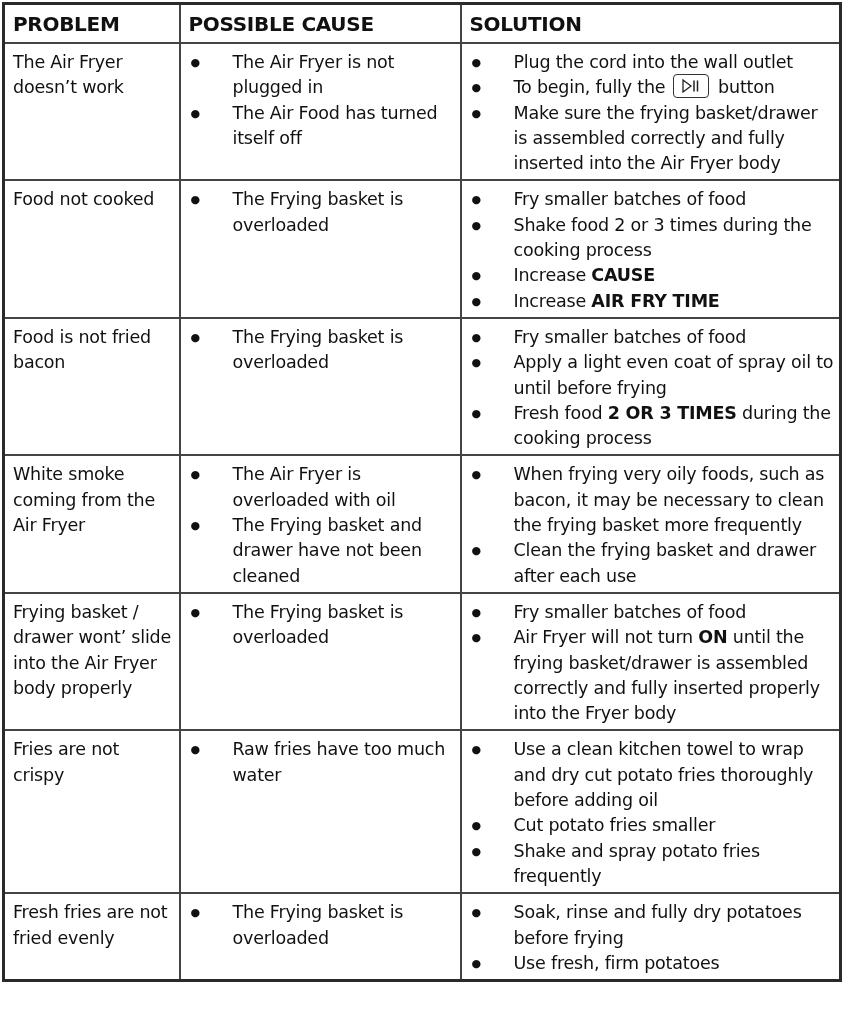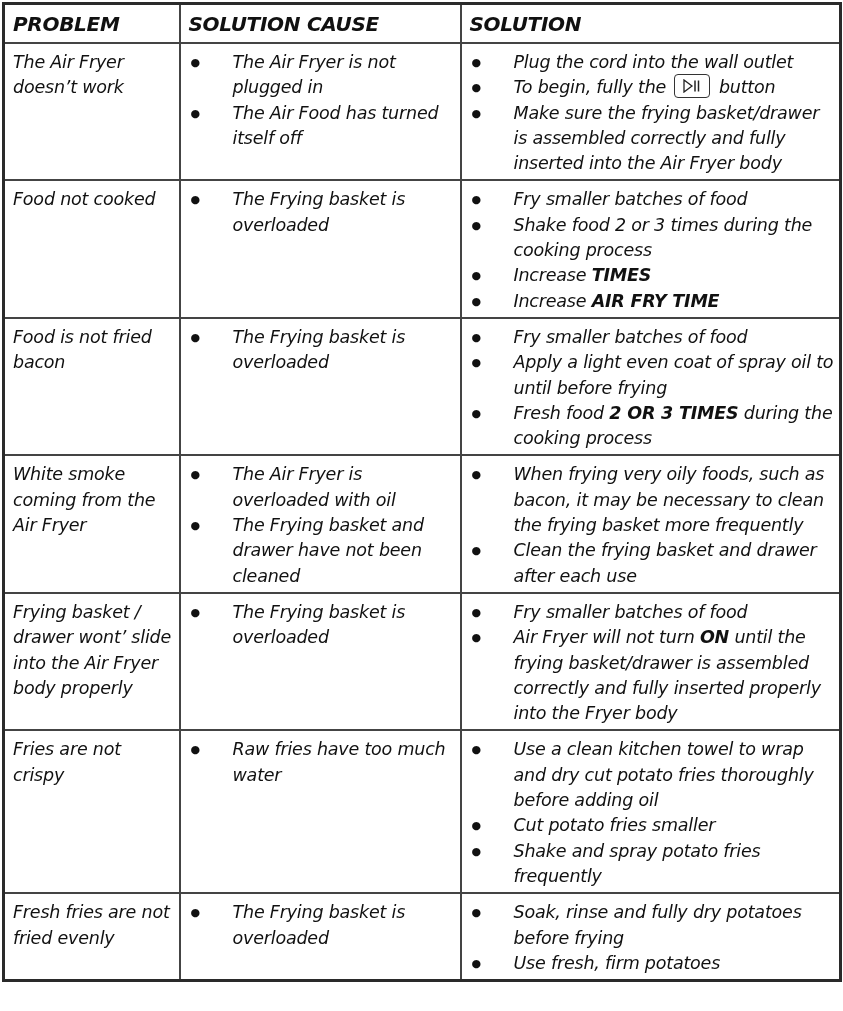--- a/index.html
+++ b/index.html
@@ -1,17 +1,17 @@
 <!DOCTYPE html>
 <html><head>
 <meta charset="utf-8">
 <style>
   html, body { margin: 0; padding: 0; background: #ffffff; }
   body { width: 843px; height: 1011px; overflow: hidden; font-family: "DejaVu Sans", sans-serif; color: #111; }
-  .wrap { position: absolute; left: 2px; top: 2px; width: 837px; font-style: italic; }
+  .wrap { position: absolute; left: 2px; top: 2px; width: 837px; }
   table.tbl { border-collapse: collapse; width: 837px; table-layout: fixed; border: 3px solid #2a2a2a; }
   col.c1 { width: 176px; }
   col.c2 { width: 281px; }
   col.c3 { width: 380px; }
   th, td { border: 2px solid #444; vertical-align: top; text-align: left; }
   th { font-weight: bold; font-size: 20px; padding: 7px 8px 4px 8px; height: 26px; letter-spacing: -0.3px; border-bottom: 2px solid #444; }
   td { font-size: 17.5px; line-height: 25.3px; padding: 6px 4px 3px 8px; letter-spacing: -0.2px; }
   ul.blist { list-style: none; margin: 0; padding: 0; }
   ul.blist li { position: relative; padding-left: 44px; }
   ul.blist li::before { content: "\25CF"; position: absolute; left: 2px; top: 0; font-size: 11px; }
@@ -25,21 +25,21 @@
 <div class="wrap">
   <table class="tbl">
     <colgroup>
         <col class="c1">
         <col class="c2">
         <col class="c3">
       </colgroup>
     <thead>
       <tr>
         <th>PROBLEM</th>
-        <th>SOLUTION CAUSE</th>
+        <th>POSSIBLE CAUSE</th>
         <th>SOLUTION</th>
       </tr>
     </thead>
     <tbody id="tbody">
         <tr>
           <td><span>The Air Fryer doesn’t work</span></td>
           <td>
             <ul class="blist">
               <li>The Air Fryer is not plugged in</li>
               <li>The Air Food has turned itself off</li>
@@ -61,21 +61,21 @@
           <td><span>Food not cooked</span></td>
           <td>
             <ul class="blist">
               <li>The Frying basket is overloaded</li>
             </ul>
           </td>
           <td>
             <ul class="blist">
               <li><span>Fry smaller batches of food</span></li>
               <li><span>Shake food 2 or 3 times during the cooking process</span></li>
-              <li><span>Increase </span><b>TIMES</b></li>
+              <li><span>Increase </span><b>CAUSE</b></li>
               <li><span>Increase </span><b>AIR FRY TIME</b></li>
             </ul>
           </td>
         </tr>
         <tr>
           <td><span>Food is not fried bacon</span></td>
           <td>
             <ul class="blist">
               <li>The Frying basket is overloaded</li>
             </ul>

